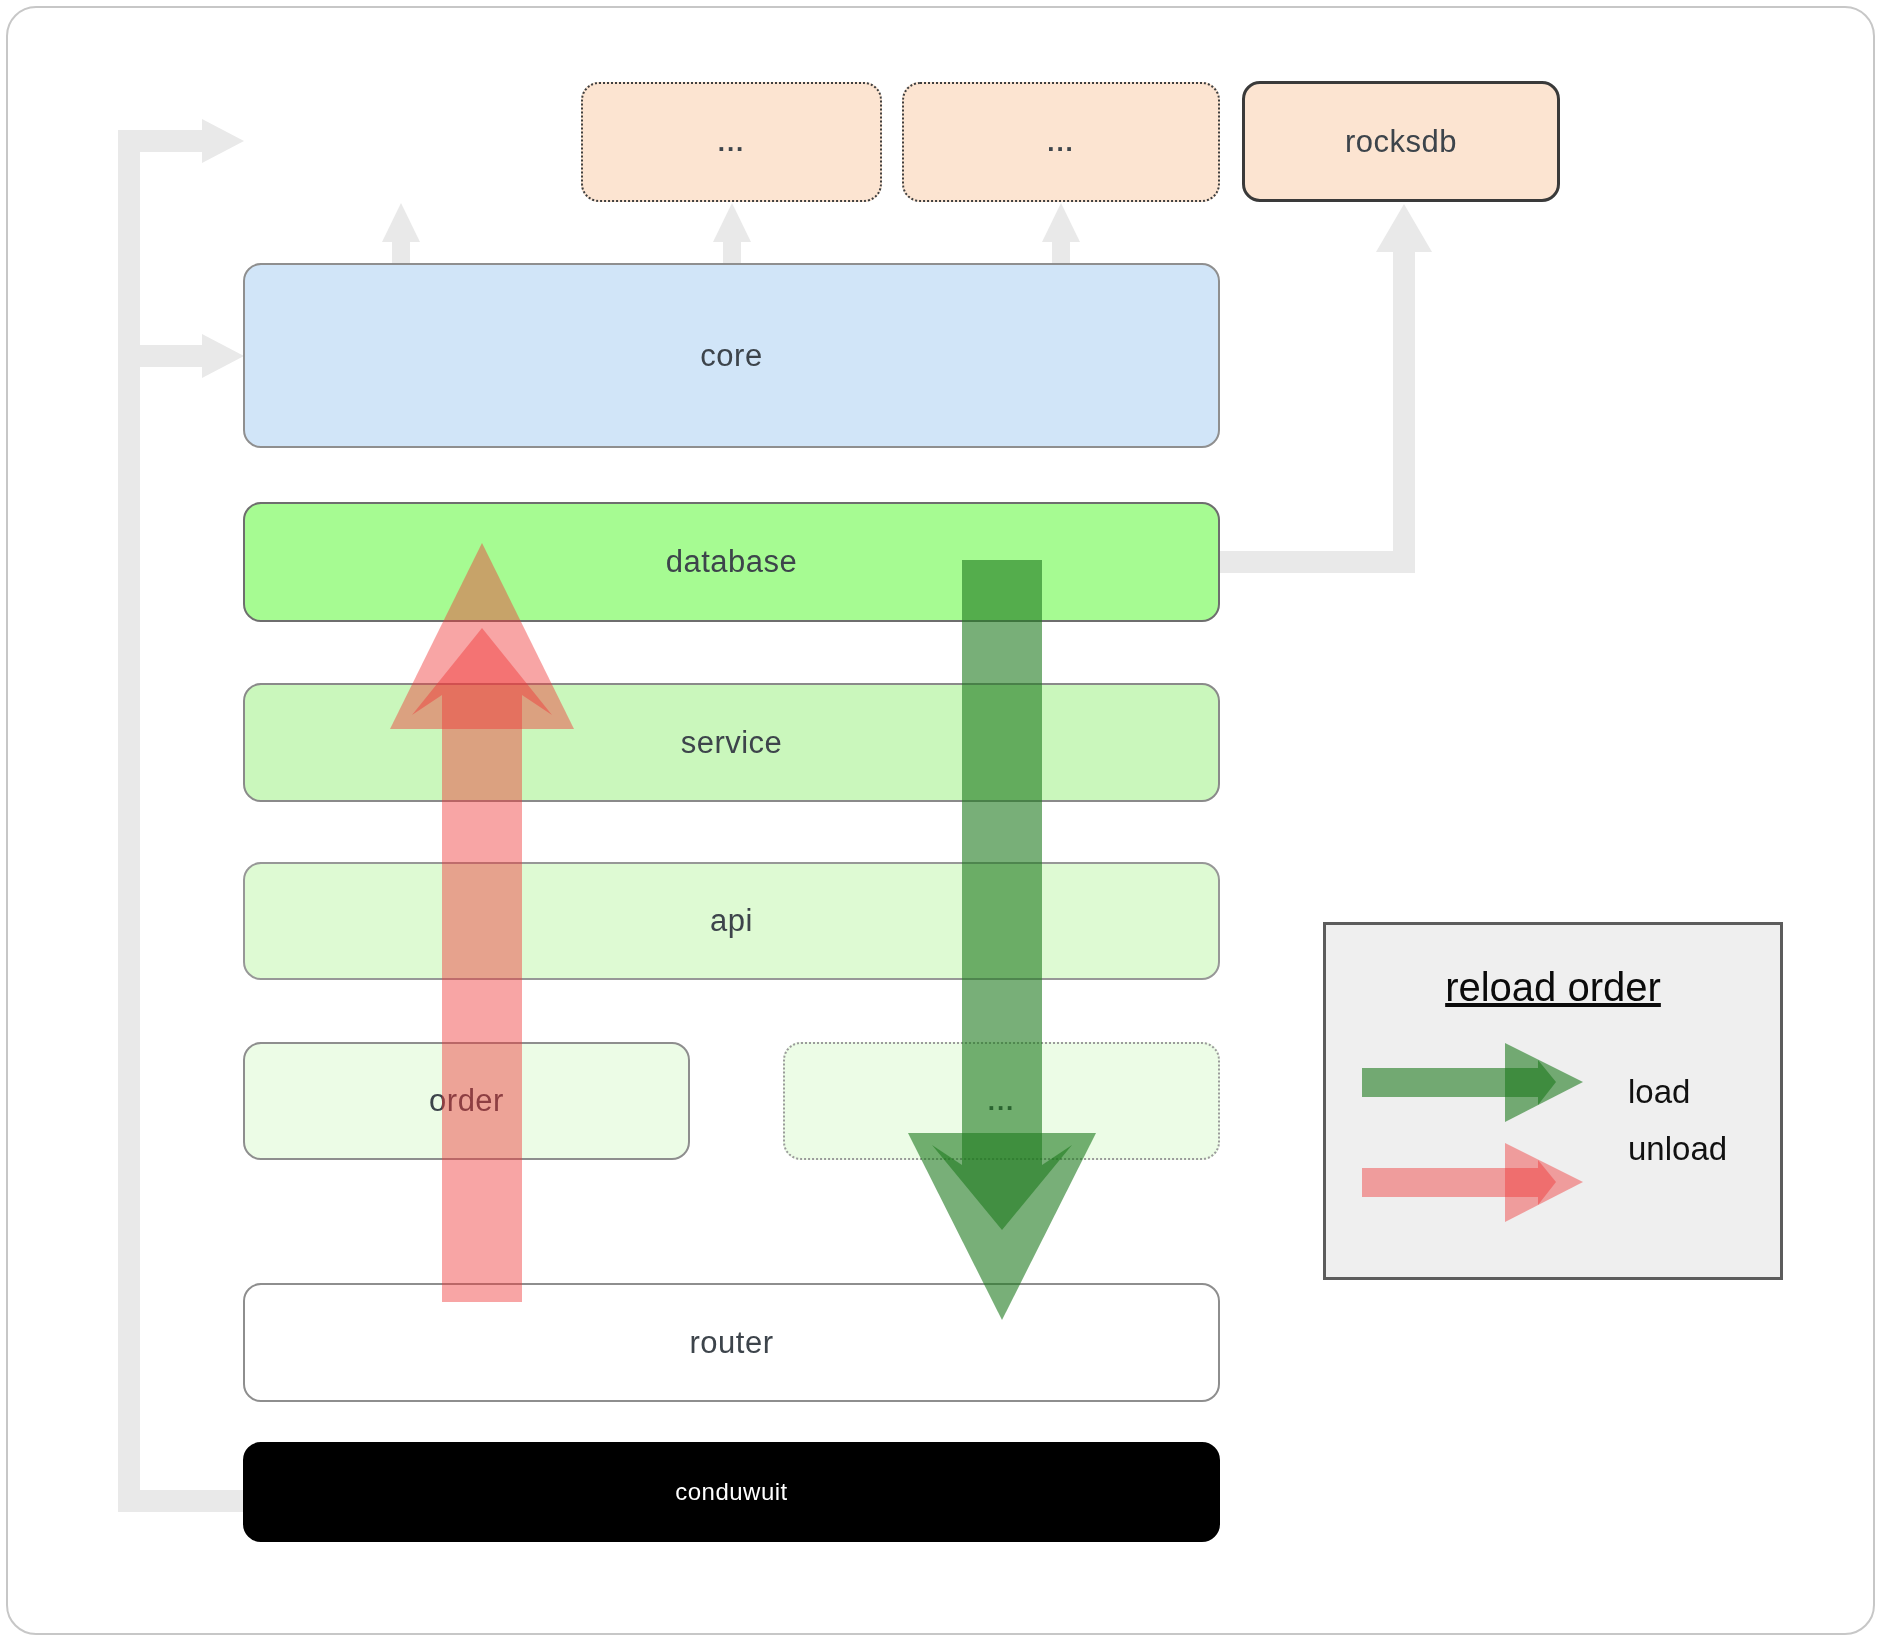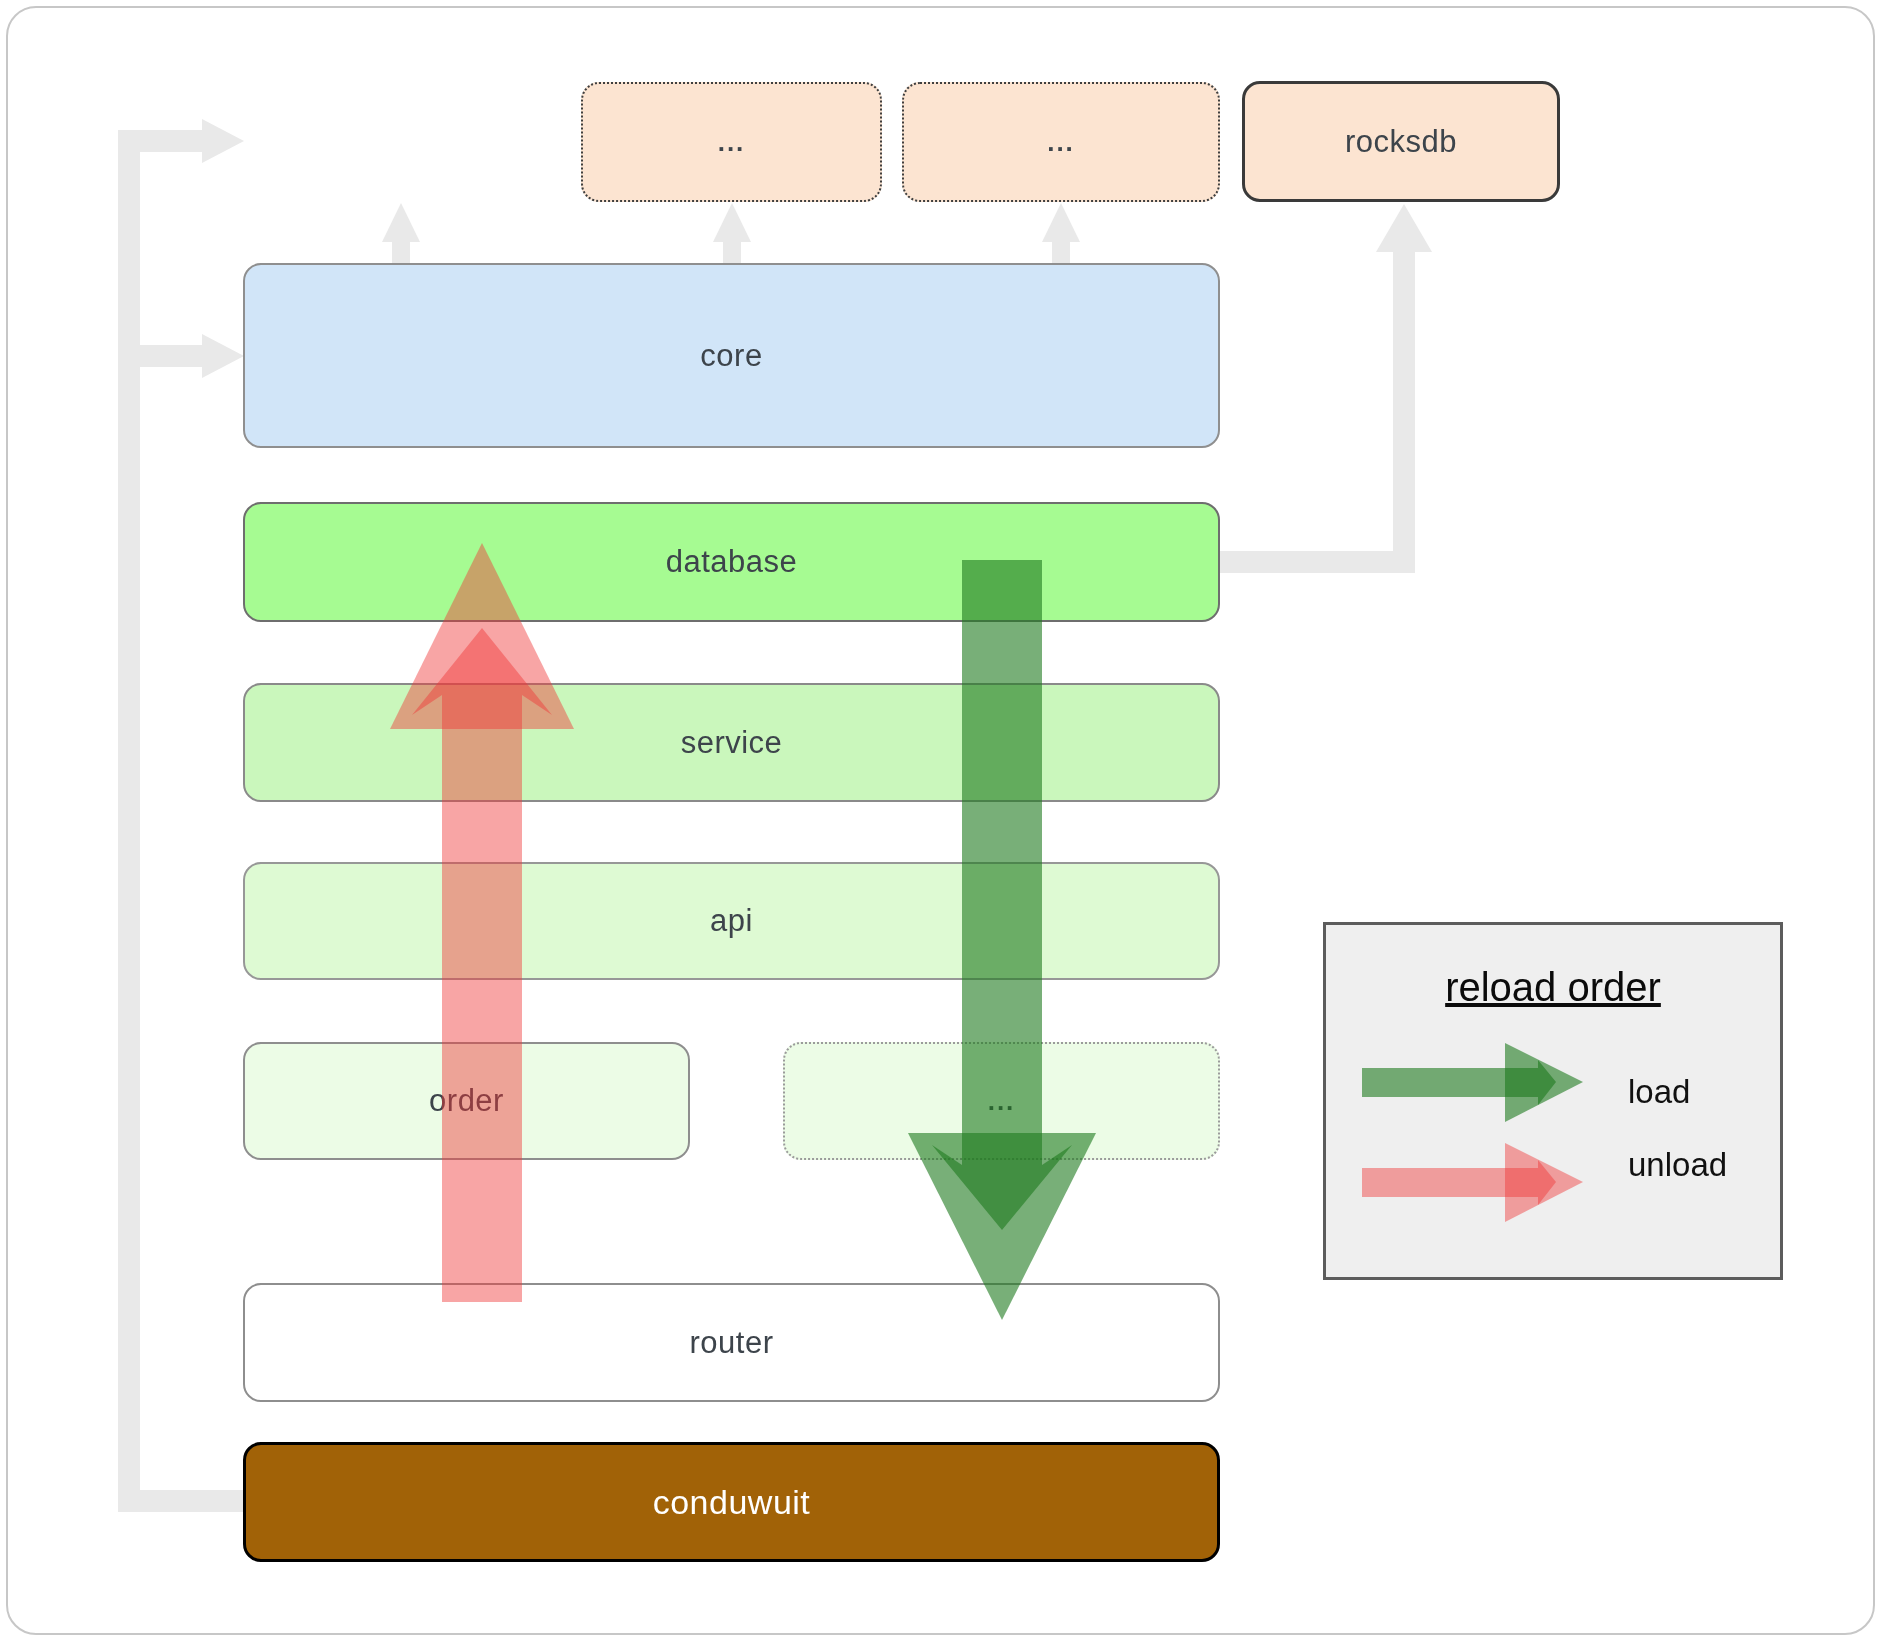--- a/index.html
+++ b/index.html
@@ -20,30 +20,30 @@
   #box-crate-slot-2{left:902px;top:82px;width:318px;height:120px;}
   #box-rocksdb{left:1242px;top:81px;width:318px;height:121px;}
   
   #box-core{left:243px;top:263px;width:977px;height:185px;background:#d1e5f8;border:2px solid #8f8f8f;}
   #box-database{left:243px;top:502px;width:977px;height:120px;background:#a6fb92;border:2px solid #6e6e6e;}
   #box-service{left:243px;top:683px;width:977px;height:119px;background:#caf7bc;border:2px solid #8a8a8a;}
   #box-api{left:243px;top:862px;width:977px;height:118px;background:#defad3;border:2px solid #979797;}
   #box-admin{left:243px;top:1042px;width:447px;height:118px;background:#ecfce6;border:2px solid #8e8e8e;}
   #box-service-slot{left:783px;top:1042px;width:437px;height:118px;background:#ecfce6;border:2px dotted #9b9b9b;}
   #box-router{left:243px;top:1283px;width:977px;height:119px;background:#ffffff;border:2px solid #8e8e8e;}
-  #box-conduwuit{left:243px;top:1442px;width:977px;height:120px;background:#a16207;border:3px solid #000000;
-                 color:#ffffff;font-size:34px;}
+  #box-conduwuit{left:243px;top:1442px;width:977px;height:100px;background:#000000;border:3px solid #000000;
+                 color:#ffffff;font-size:24px;}
   .dots-label{font-weight:bold;font-size:26px;letter-spacing:2px;}
   
   #legend{position:absolute;left:1323px;top:922px;width:460px;height:358px;background:#efefef;
           border:3px solid #5c5c5c;box-sizing:border-box;z-index:2;}
   #legend-title{position:absolute;left:0;top:40px;width:100%;text-align:center;font-size:40px;color:#0b0b0b;text-decoration:underline;}
   .legend-label{position:absolute;font-size:33px;color:#111111;height:44px;line-height:44px;}
   #legend-load-label{left:302px;top:116px;margin-top:29px;}
-  #legend-unload-label{left:302px;top:218px;}
+  #legend-unload-label{left:302px;top:202px;}
 </style>
 </head>
 <body>
 
 <div id="stage">
   <div id="frame"></div>
 
   <svg id="connector-layer" class="layer" viewBox="0 0 1883 1643">
     <g fill="#e9e9e9">
       <rect x="118" y="130" width="22" height="1382"></rect>

